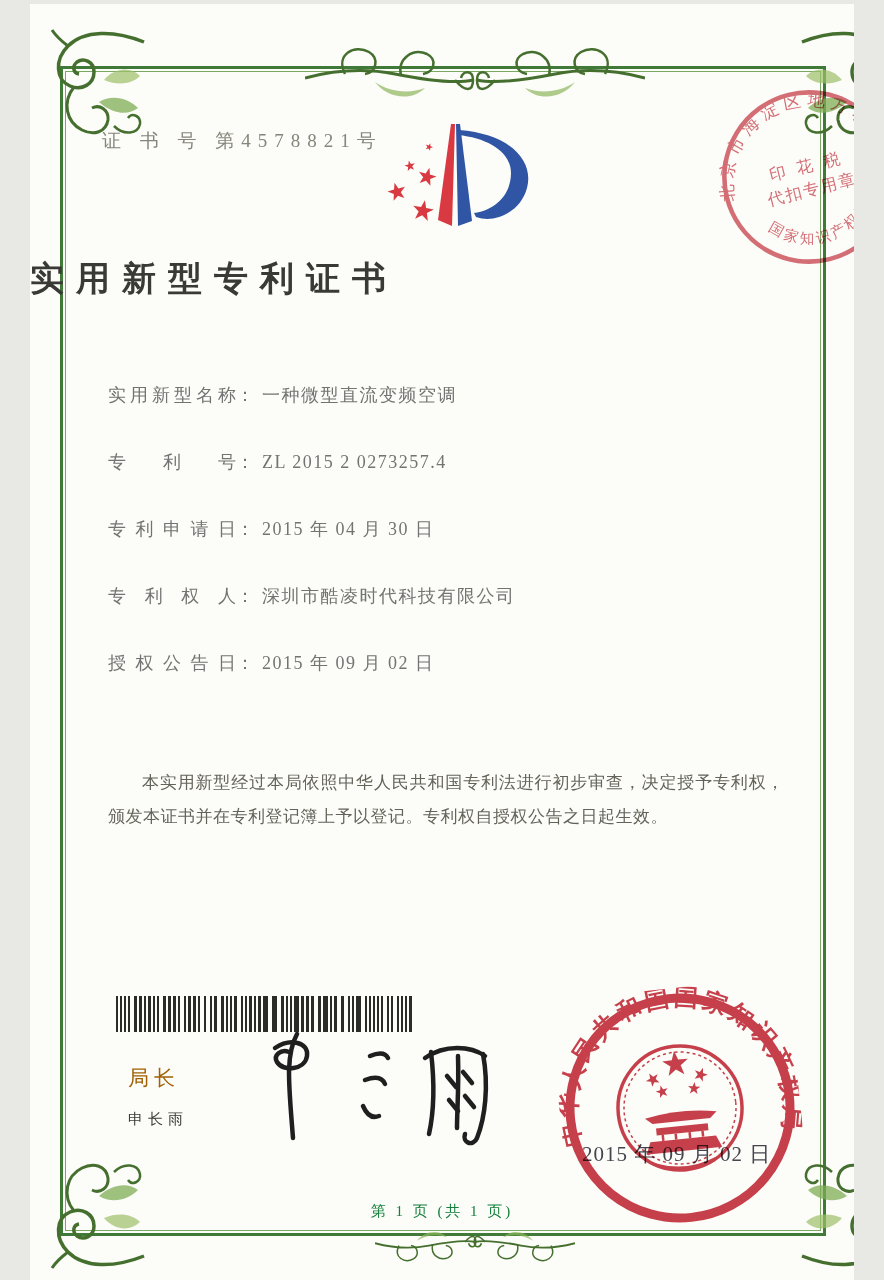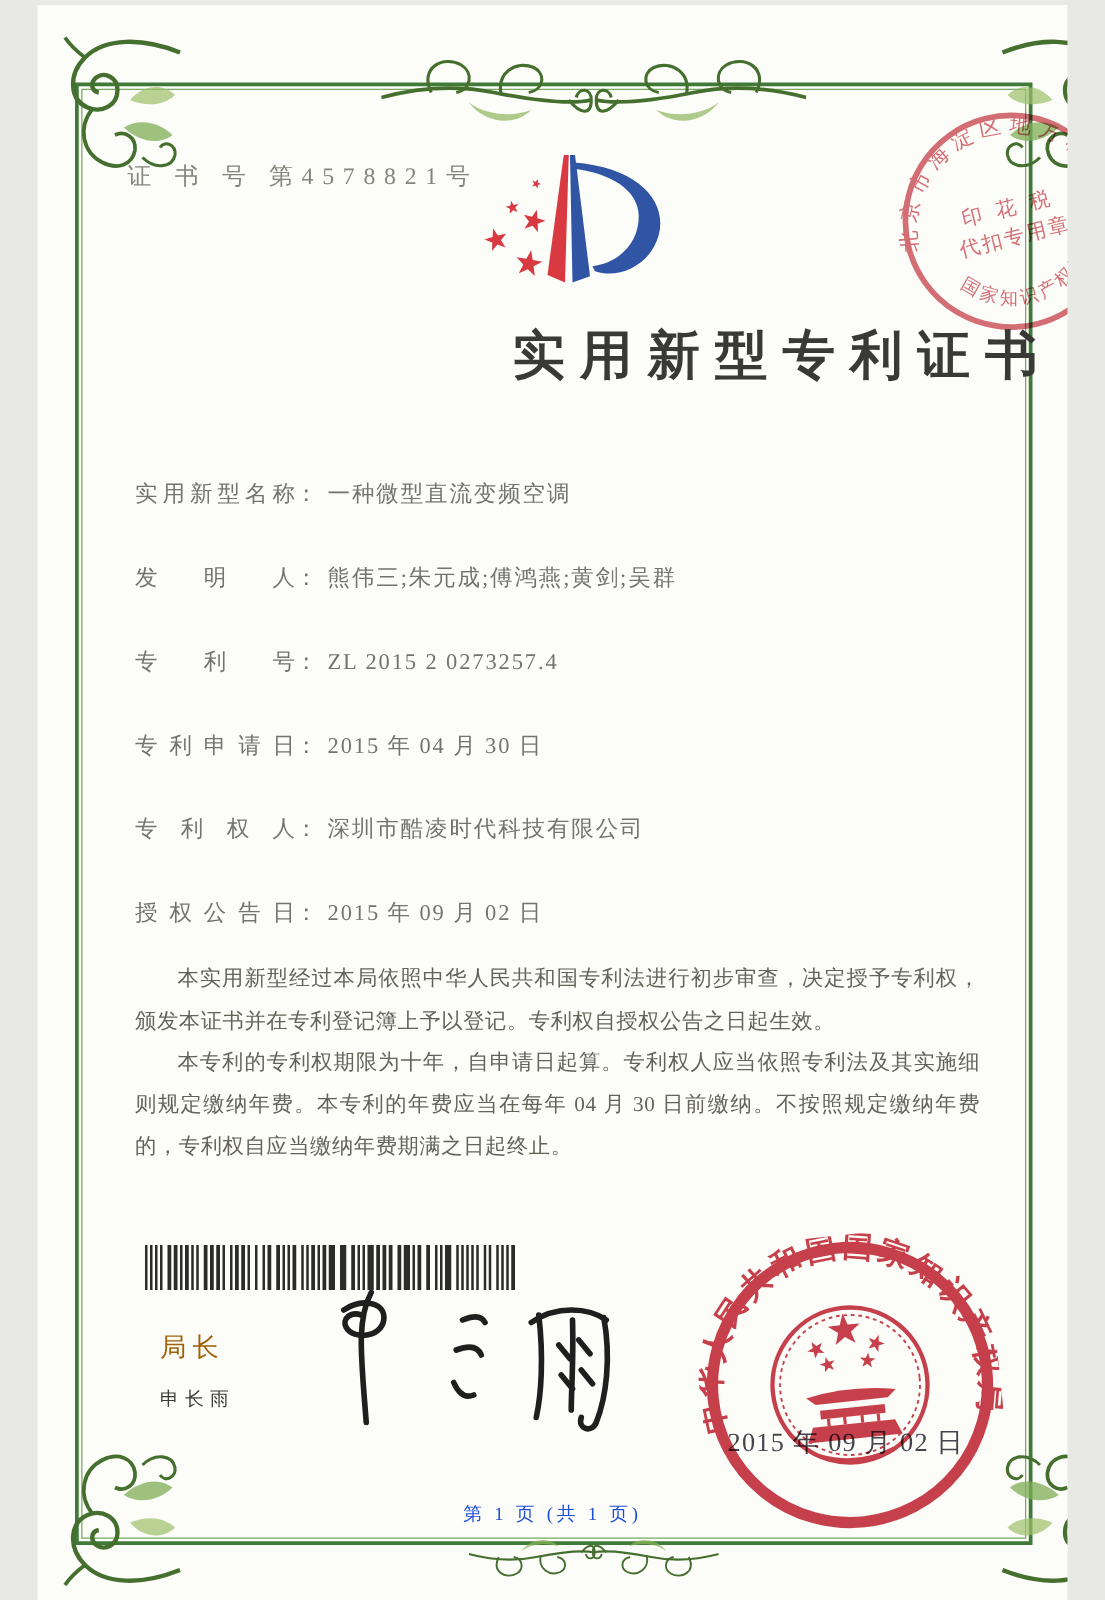--- a/index.html
+++ b/index.html
@@ -22,22 +22,22 @@
   .cert-no{
     position:absolute; left:72px; top:124px;
     font-size:19px; letter-spacing:7px; color:#85857b;
   }
   .logo{position:absolute; left:330px; top:110px;}
   .tax-seal{
     position:absolute; left:688px; top:82px; width:182px; height:182px;
     transform:rotate(-14deg); mix-blend-mode:multiply; opacity:.85;
   }
   .title{
-    position:absolute; left:0; right:12px; top:252px;
-    text-align:right; font-size:42px; font-weight:bold;
+    position:absolute; left:0; right:0; top:252px;
+    text-align:left; font-size:34px; font-weight:bold;
     letter-spacing:12px; color:#39393六; color:#393936;
   }
   
   .fields{position:absolute; left:78px; top:378px; width:640px;}
   .field{margin-bottom:41px; font-size:18px; color:#737373; line-height:26px; white-space:nowrap;}
   .field .lbl{
     display:inline-block; width:128px; vertical-align:top;
     text-align:justify; text-align-last:justify;
   }
   .field .col{display:inline-block; margin-right:8px;}
@@ -56,21 +56,21 @@
   .seal-date{
     position:absolute; left:552px; top:1136px; z-index:1;
     font-size:21px; letter-spacing:1px; color:#45454e; white-space:nowrap;
   }
   .office-seal{
     position:absolute; left:530px; top:984px; width:240px; height:240px;
     transform:rotate(-6deg); mix-blend-mode:multiply; opacity:.92; z-index:2;
   }
   .page-footer{
     position:absolute; left:0; right:0; top:1198px; text-align:center;
-    font-size:15px; letter-spacing:3px; color:#1d4ed8;
+    font-size:15px; letter-spacing:3px; color:#15803d;
   }
 </style>
 </head>
 <body>
 
 <svg width="0" height="0" style="position:absolute">
   <defs>
     <polygon id="star5" points="0,-10 2.35,-3.24 9.51,-3.09 3.8,1.24 5.88,8.09 0,4 -5.88,8.09 -3.8,1.24 -9.51,-3.09 -2.35,-3.24"></polygon>
     <g id="cornerFl">
       <path d="M100,100 C70,112 40,112 24,96 C10,82 12,62 26,56 C38,51 50,58 50,70 C50,80 40,85 33,80 C28,76 29,69 35,68" fill="none" stroke="#456f2e" stroke-width="3.5"></path>
@@ -149,39 +149,35 @@
     </g>
   </svg>
 
   <div class="title">实用新型专利证书</div>
 
   <div class="fields">
     <div class="field">
       <span class="lbl">实用新型名称</span><span class="col">：</span><span class="val">一种微型直流变频空调</span>
     </div>
     <div class="field">
-      <span class="lbl">发明人</span><span class="col">：</span><span class="val">熊伟三;朱元成;傅鸿燕;黄剑;吴群</span>
-    </div>
-    <div class="field">
       <span class="lbl">专利号</span><span class="col">：</span><span class="val">ZL 2015 2 0273257.4</span>
     </div>
     <div class="field">
       <span class="lbl">专利申请日</span><span class="col">：</span><span class="val">2015 年 04 月 30 日</span>
     </div>
     <div class="field">
       <span class="lbl">专利权人</span><span class="col">：</span><span class="val">深圳市酷凌时代科技有限公司</span>
     </div>
     <div class="field">
       <span class="lbl">授权公告日</span><span class="col">：</span><span class="val">2015 年 09 月 02 日</span>
     </div>
   </div>
 
   <div class="body-text">
     <p>本实用新型经过本局依照中华人民共和国专利法进行初步审查，决定授予专利权，颁发本证书并在专利登记簿上予以登记。专利权自授权公告之日起生效。</p>
-    <p>本专利的专利权期限为十年，自申请日起算。专利权人应当依照专利法及其实施细则规定缴纳年费。本专利的年费应当在每年 04 月 30 日前缴纳。不按照规定缴纳年费的，专利权自应当缴纳年费期满之日起终止。</p>
   </div>
 
   <div class="barcode"><svg width="300" height="36" viewBox="0 0 300 36">
         <rect x="0" y="0" width="2" height="36" fill="#2b2b28"></rect>
         <rect x="4" y="0" width="2" height="36" fill="#2b2b28"></rect>
         <rect x="8" y="0" width="2" height="36" fill="#2b2b28"></rect>
         <rect x="12" y="0" width="2" height="36" fill="#2b2b28"></rect>
         <rect x="18" y="0" width="3" height="36" fill="#2b2b28"></rect>
         <rect x="23" y="0" width="3" height="36" fill="#2b2b28"></rect>
         <rect x="28" y="0" width="2" height="36" fill="#2b2b28"></rect>

